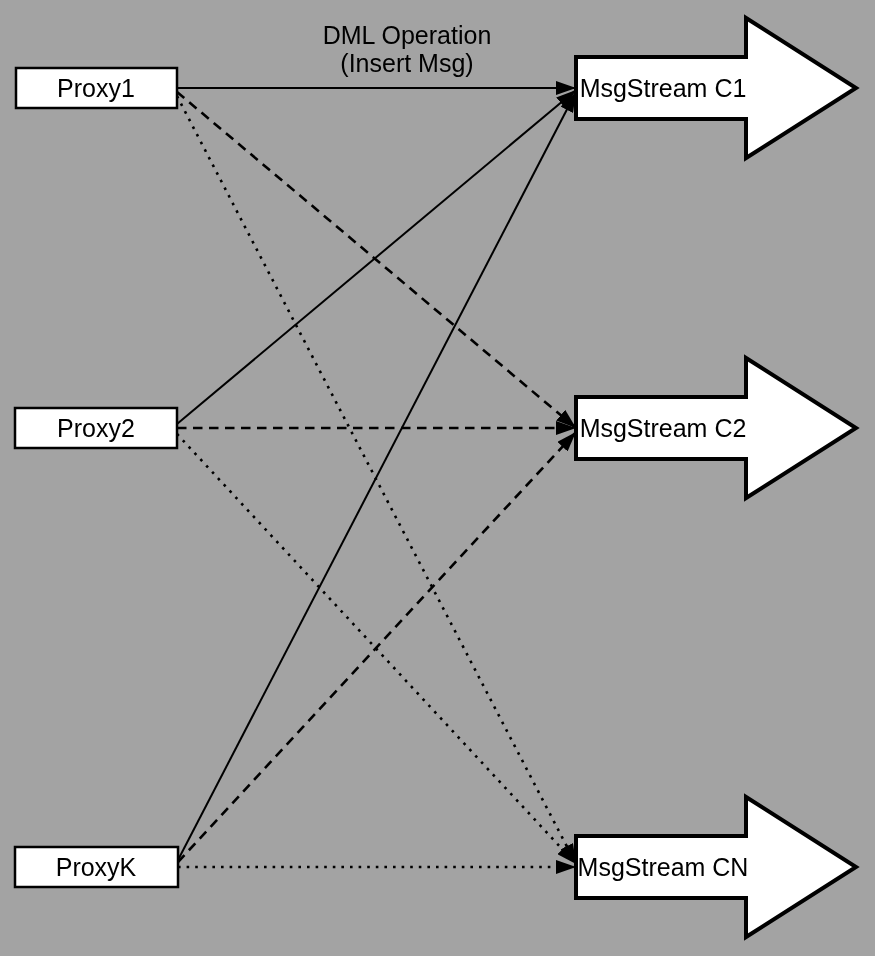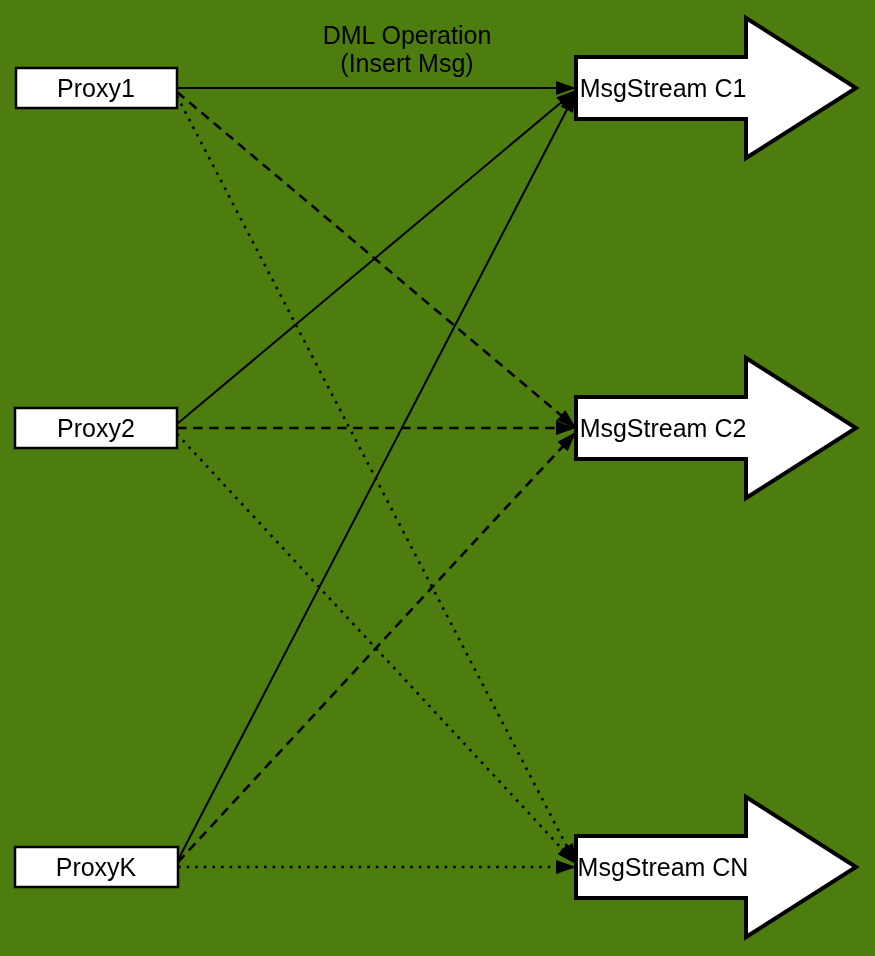--- a/index.html
+++ b/index.html
@@ -4,21 +4,21 @@
 <style>
   html, body {
     margin: 0;
     padding: 0;
     background: #ffffff;
   }
   .stage {
     position: relative;
     width: 875px;
     height: 956px;
-    background: #4d7c0f;
+    background: #a3a3a3;
     font-family: "Liberation Sans", sans-serif;
   }
   svg { display: block; }
   .conn {
     stroke: #000000;
     fill: none;
   }
   .conn.solid  { stroke-width: 2; }
   .conn.dashed { stroke-width: 2.6; stroke-dasharray: 9.5 6.5; }
   .conn.dotted { stroke-width: 2.6; stroke-dasharray: 2.6 6; }

